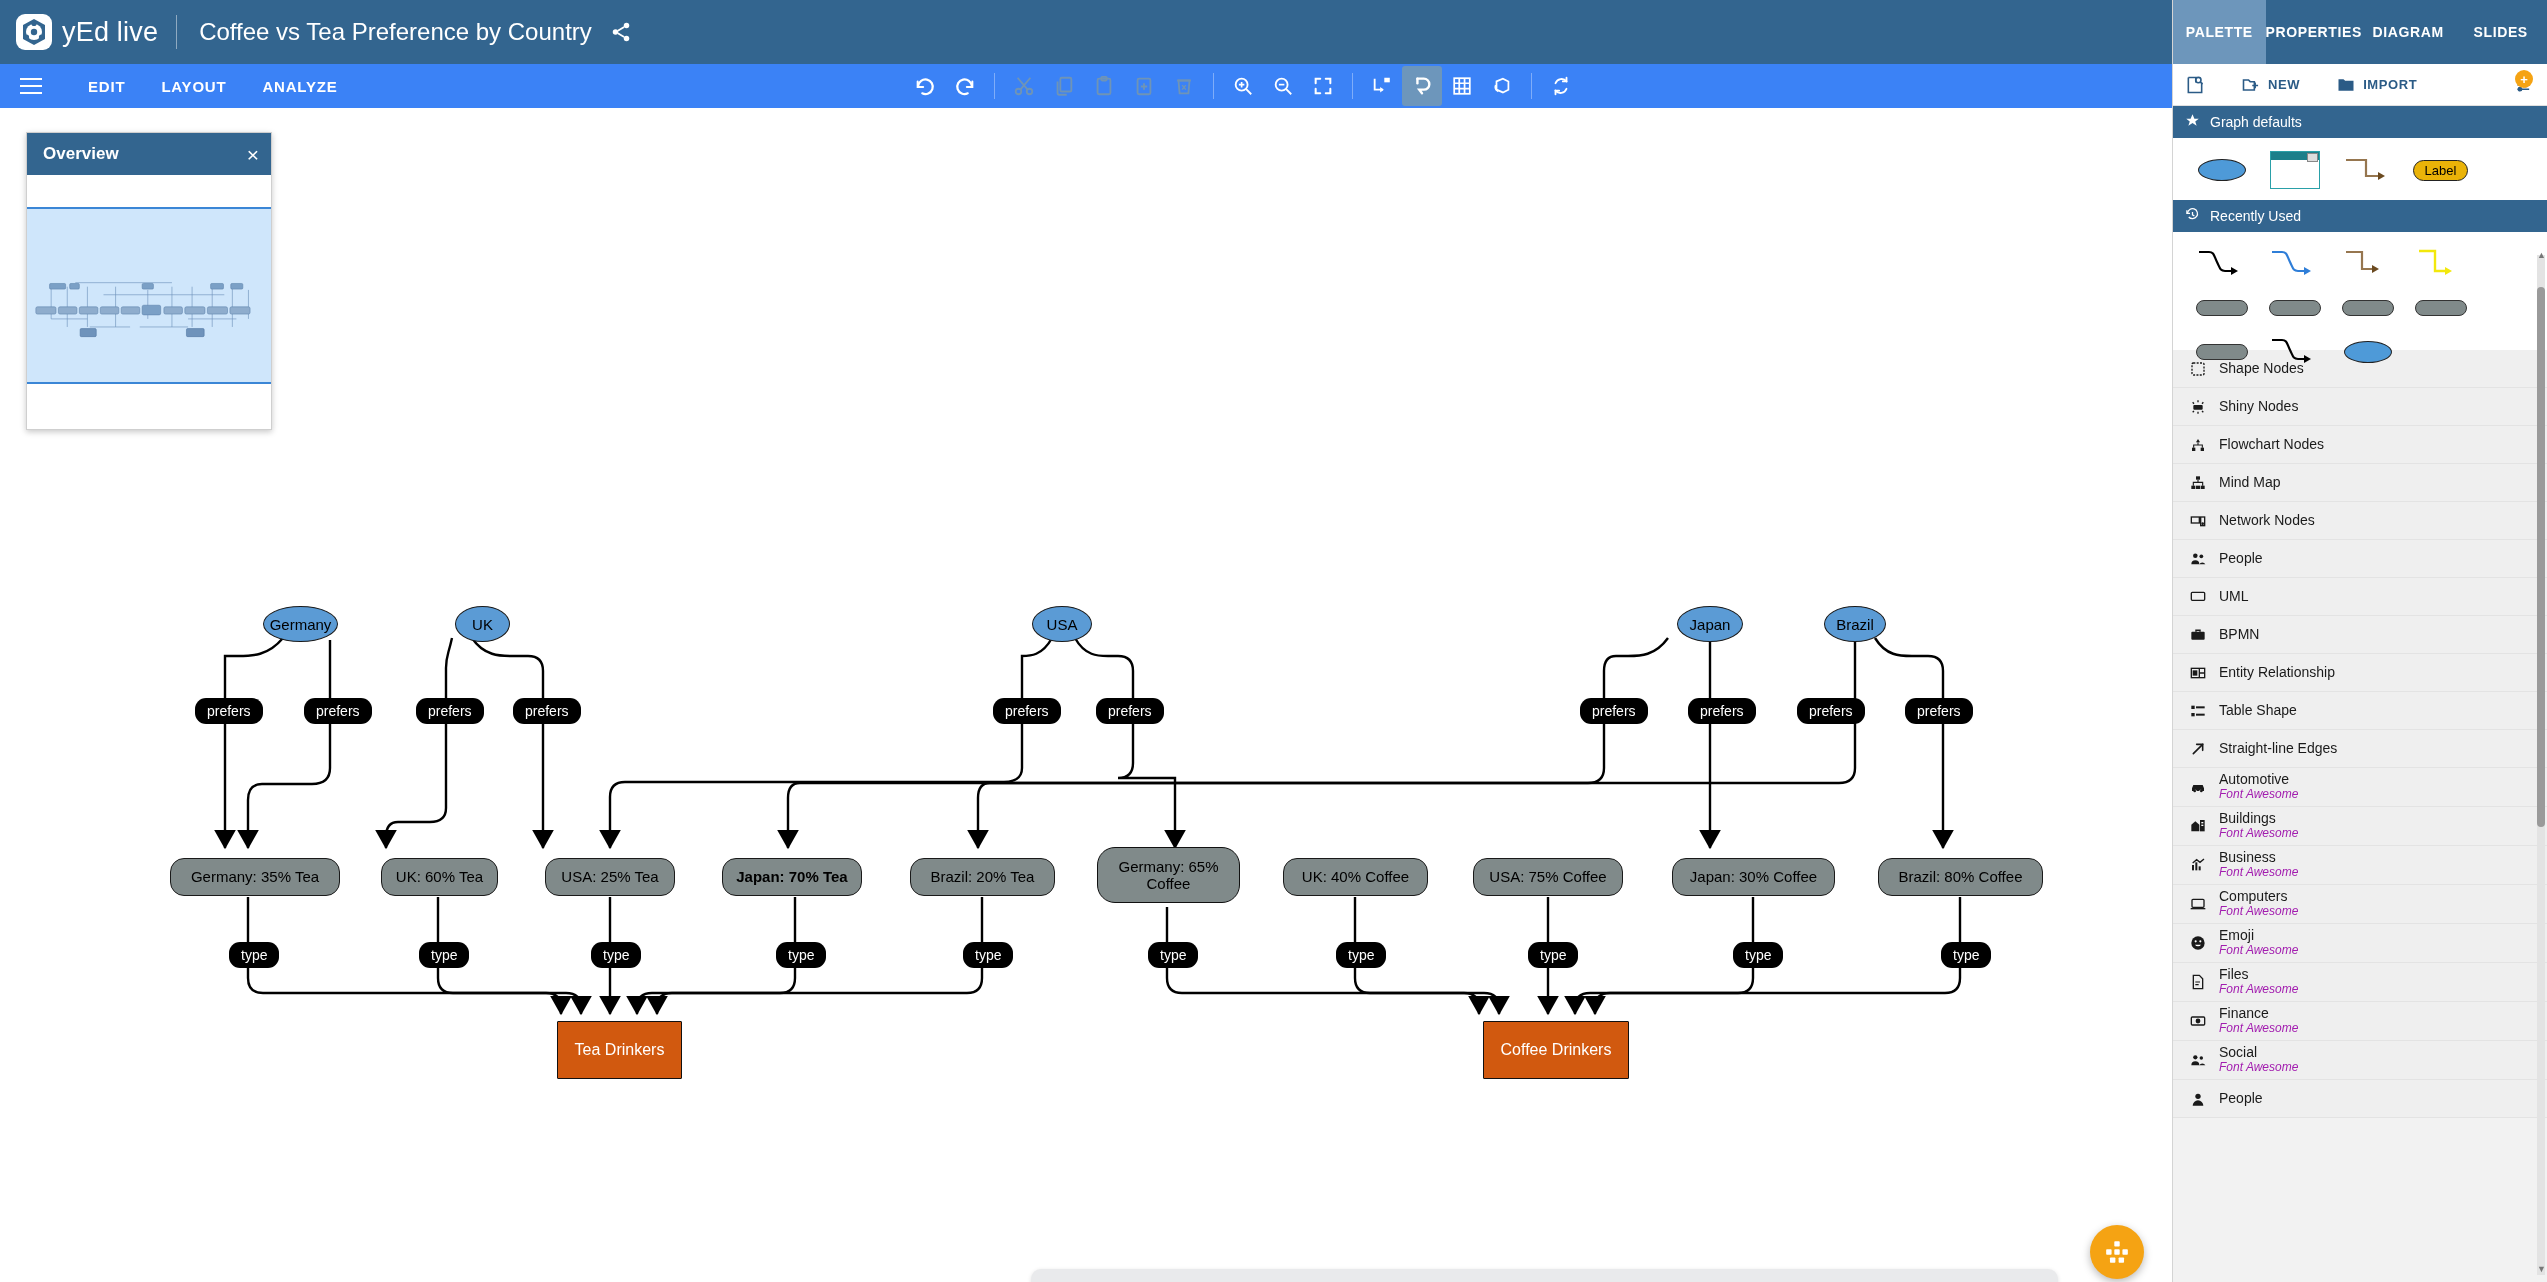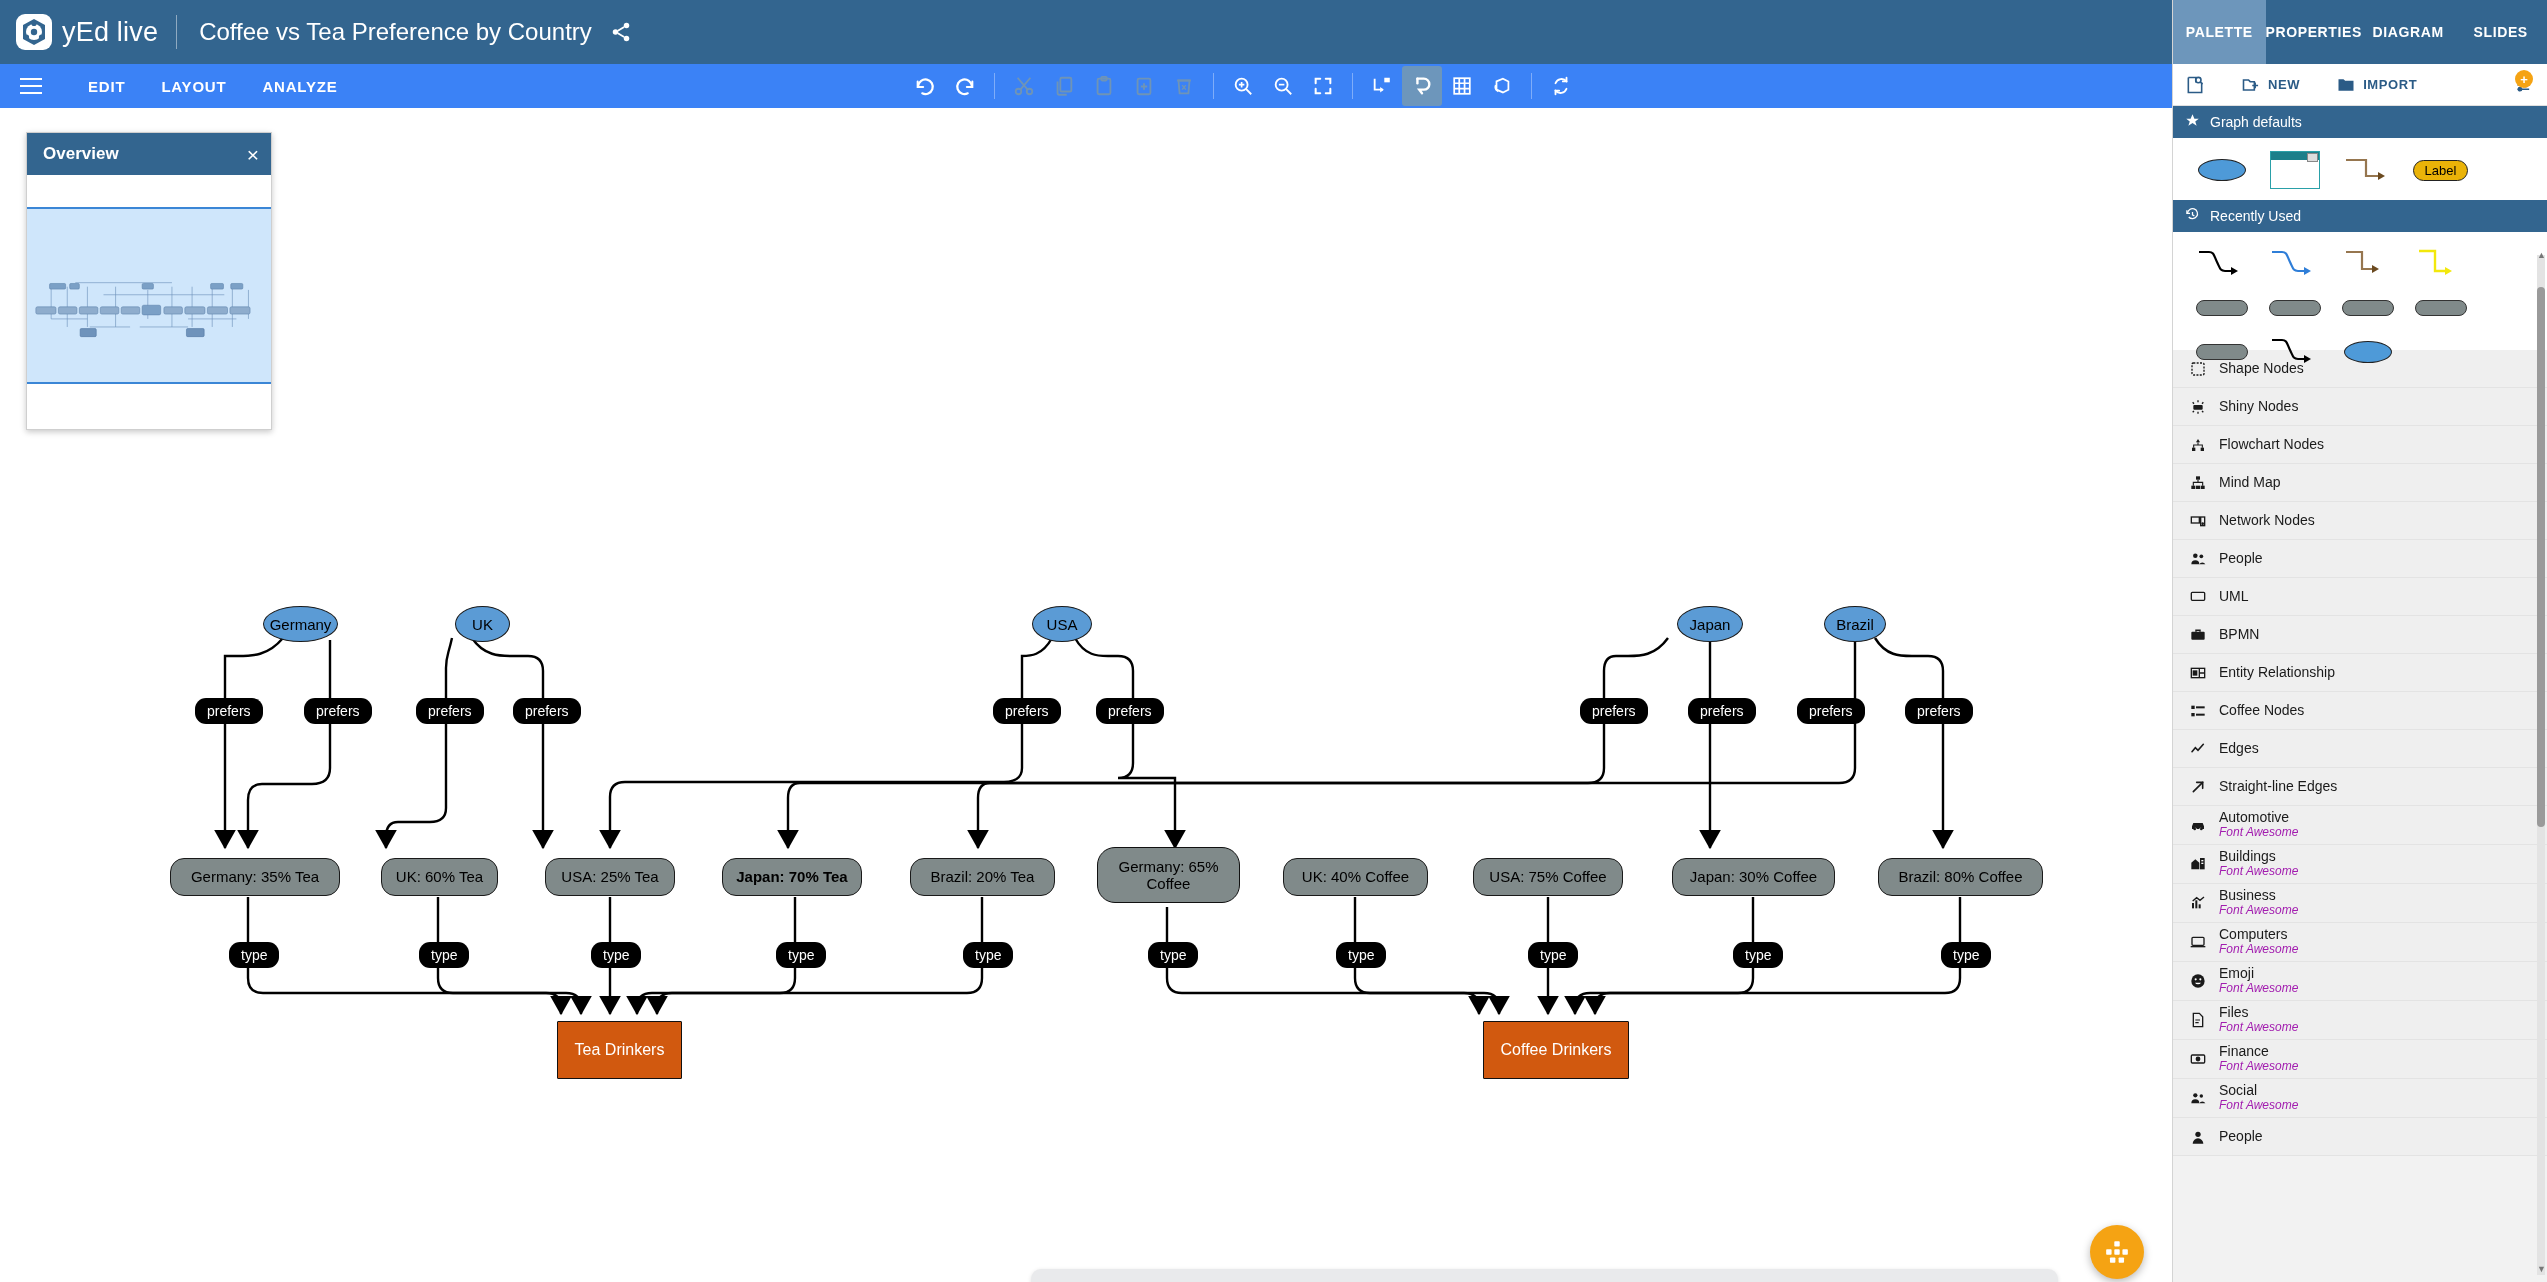--- a/index.html
+++ b/index.html
@@ -734,31 +734,21 @@
       <div class="rp-item">
         <span class="rp-item-ico">
           <svg width="16" height="16" viewBox="0 0 24 24" fill="#1a1a1a">
               <rect x="2" y="4" width="5" height="5"></rect>
               <rect x="2" y="15" width="5" height="5"></rect>
               <rect x="9" y="5" width="13" height="3"></rect>
               <rect x="9" y="16" width="13" height="3"></rect>
             </svg>
         </span>
         <span class="rp-item-txt">
-            <span class="rp-item-name">Coffee Nodes</span>
-          </span>
-      </div>
-      <div class="rp-item">
-        <span class="rp-item-ico">
-          <svg width="16" height="16" viewBox="0 0 24 24" fill="none" stroke="#1a1a1a" stroke-width="2.4" stroke-linecap="round">
-              <path d="M3 16 l5-6 4 4 8-9"></path>
-            </svg>
-        </span>
-        <span class="rp-item-txt">
-            <span class="rp-item-name">Edges</span>
+            <span class="rp-item-name">Table Shape</span>
           </span>
       </div>
       <div class="rp-item">
         <span class="rp-item-ico">
           <svg width="16" height="16" viewBox="0 0 24 24" fill="none" stroke="#1a1a1a" stroke-width="2.4" stroke-linecap="round">
               <path d="M5 19 L19 5"></path>
               <path d="M10 5 h9 v9"></path>
             </svg>
         </span>
         <span class="rp-item-txt">

